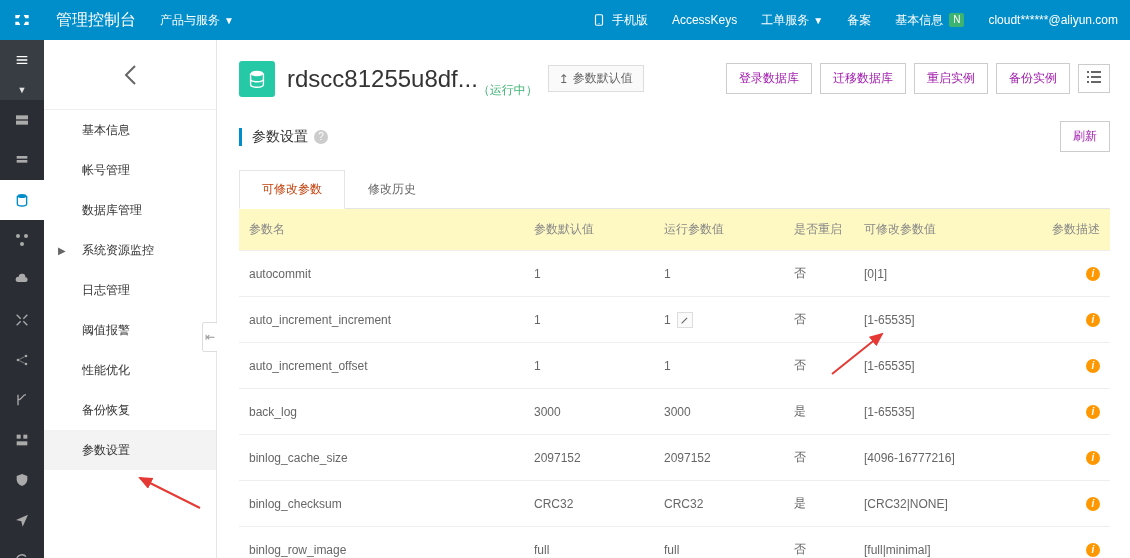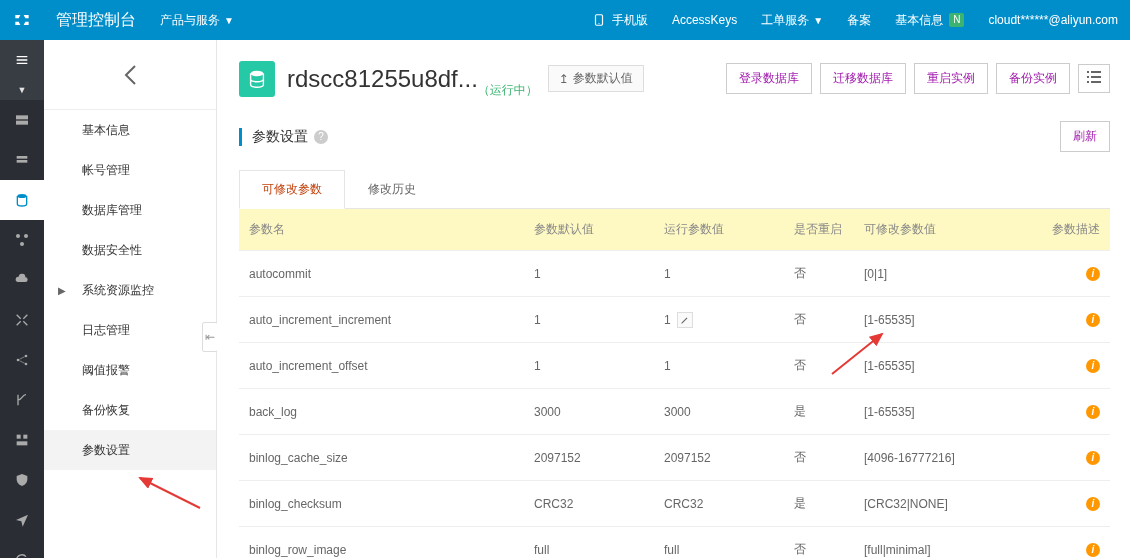--- a/index.html
+++ b/index.html
@@ -210,31 +210,31 @@
       <div class="side-item">
         <span>基本信息</span>
       </div>
       <div class="side-item">
         <span>帐号管理</span>
       </div>
       <div class="side-item">
         <span>数据库管理</span>
       </div>
       <div class="side-item">
-        <span>数据安全性</span>
-      </div>
-      <div class="side-item">
         <span class="expand">▶</span>
         <span>系统资源监控</span>
       </div>
       <div class="side-item">
         <span>日志管理</span>
       </div>
       <div class="side-item">
         <span>阈值报警</span>
+      </div>
+      <div class="side-item">
+        <span>性能优化</span>
       </div>
       <div class="side-item">
         <span>备份恢复</span>
       </div>
       <div class="side-item active">
         <span>参数设置</span>
       </div>
     </div>
   <div class="collapse-tab">
     <span>⇤</span>

